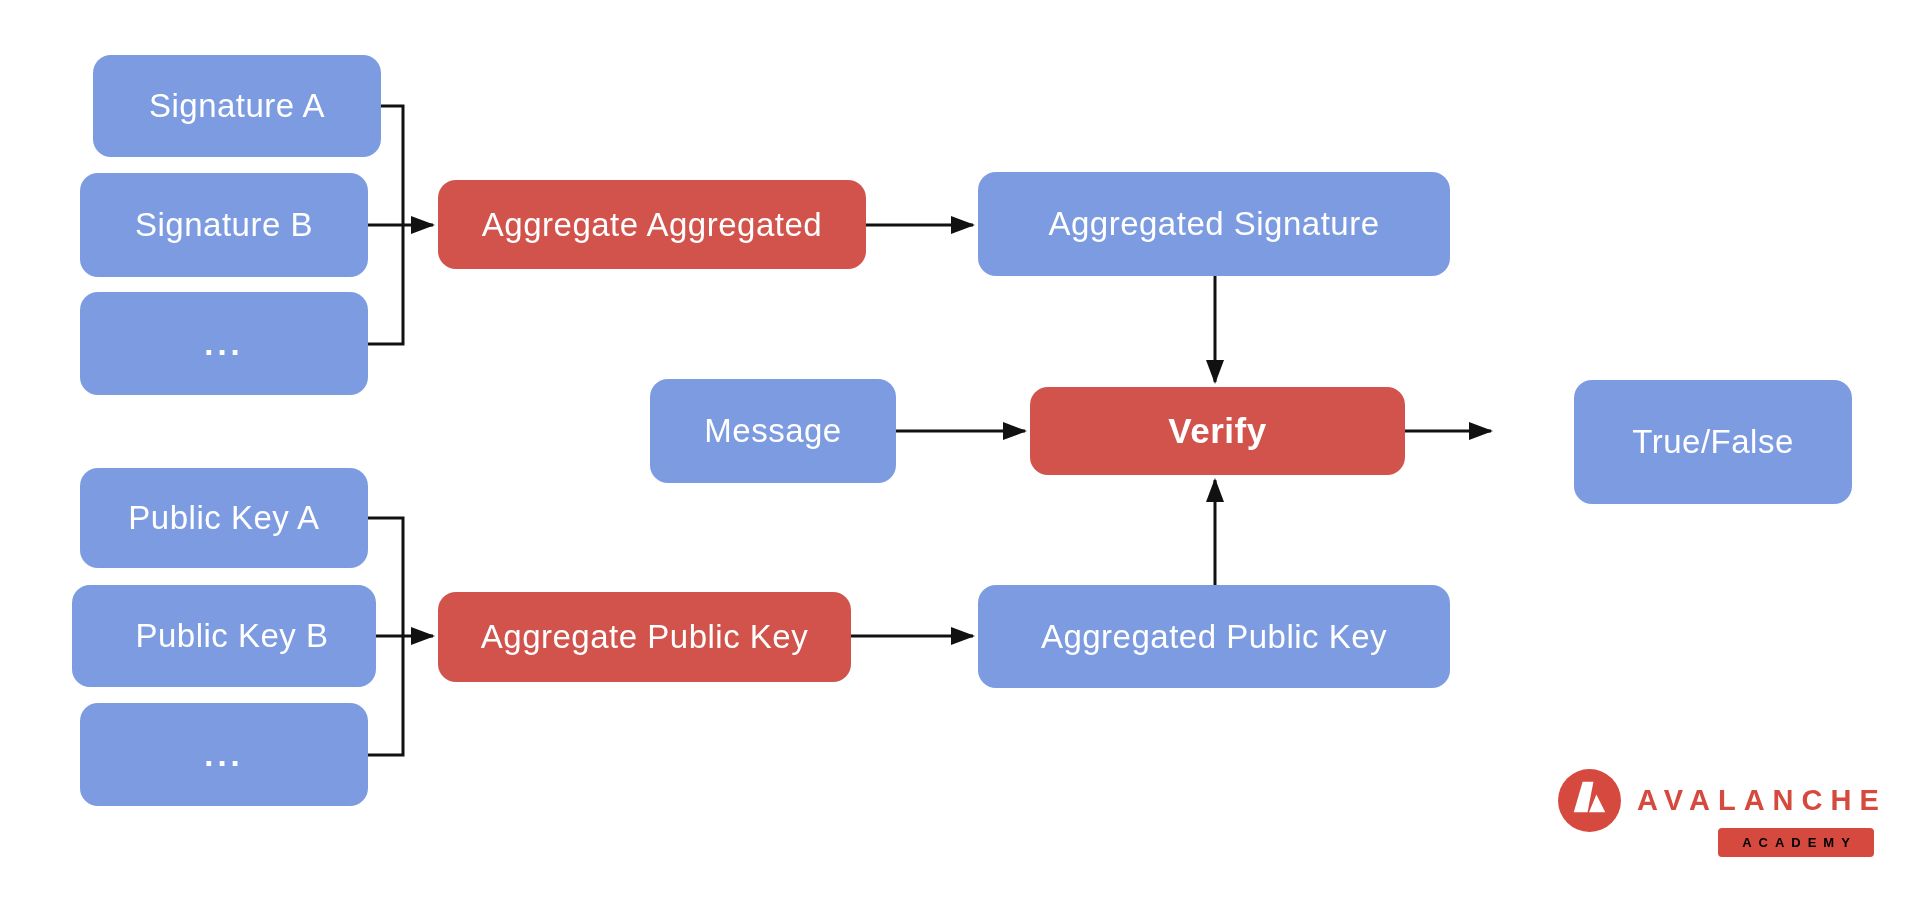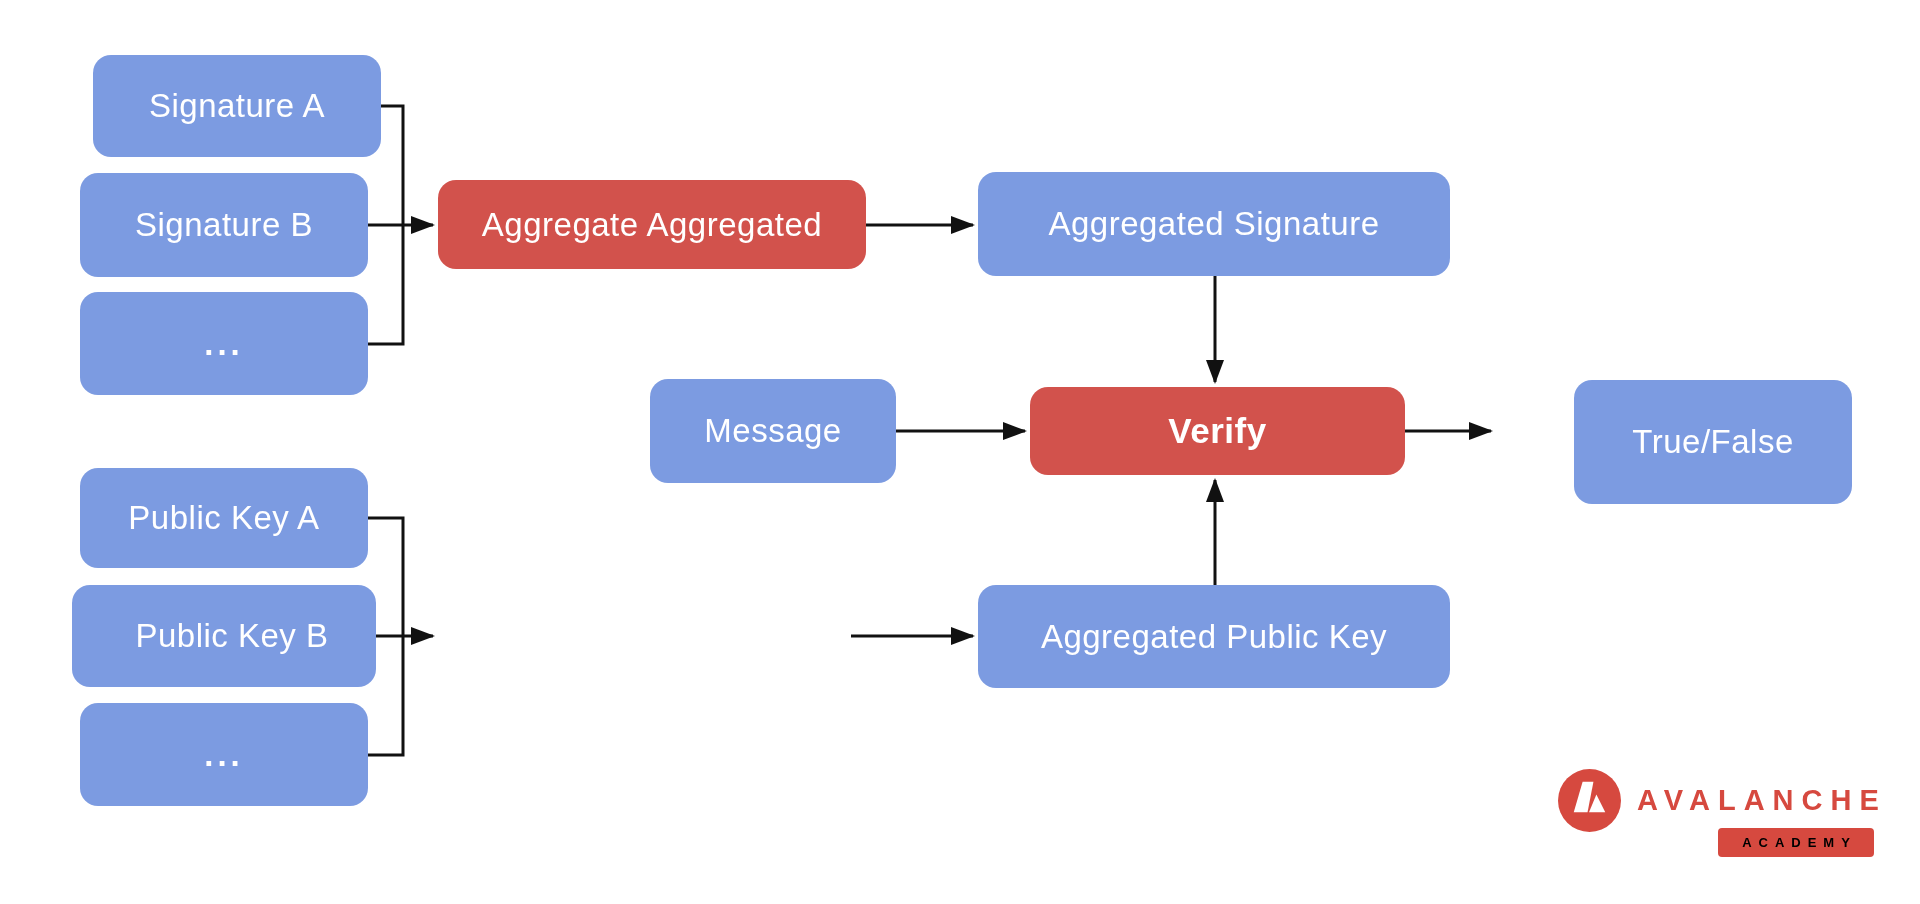--- a/index.html
+++ b/index.html
@@ -118,20 +118,21 @@
   <div class="node blue" style="left:978px;top:172px;width:472px;height:104px;">Aggregated Signature</div>
 
   <div class="node blue" style="left:622px;top:379px;width:246px;height:104px;margin-left:28px;">Message</div>
   <div class="node red bold" style="left:1030px;top:387px;width:375px;height:88px;">Verify</div>
   <div class="node blue" style="left:1574px;top:380px;width:278px;height:124px;">True/False</div>
 
   <div class="node blue" style="left:80px;top:468px;width:288px;height:100px;">Public Key A</div>
   <div class="node blue" style="left:72px;top:585px;width:288px;height:102px;padding-left:16px;">Public Key B</div>
   <div class="node blue dots" style="left:80px;top:703px;width:288px;height:103px;">...</div>
 
+  <div class="node red" style="left:438px;top:592px;width:413px;height:90px;">Aggregate Public Key</div>
   <div class="node blue" style="left:978px;top:585px;width:472px;height:103px;">Aggregated Public Key</div>
 
   <div class="brand">
     <svg class="brand-mark" width="63" height="63" viewBox="0 0 64 64">
       <circle cx="32" cy="32" r="32" fill="#D6493F"></circle>
       <path d="M25 13 L36 13 L30 44 L16 44 Z" fill="#ffffff"></path>
       <path d="M39 26 L48 44 L31.5 44 Z" fill="#ffffff"></path>
     </svg>
     <div class="brand-wordmark">AVALANCHE</div>
     <div class="brand-badge">ACADEMY</div>

